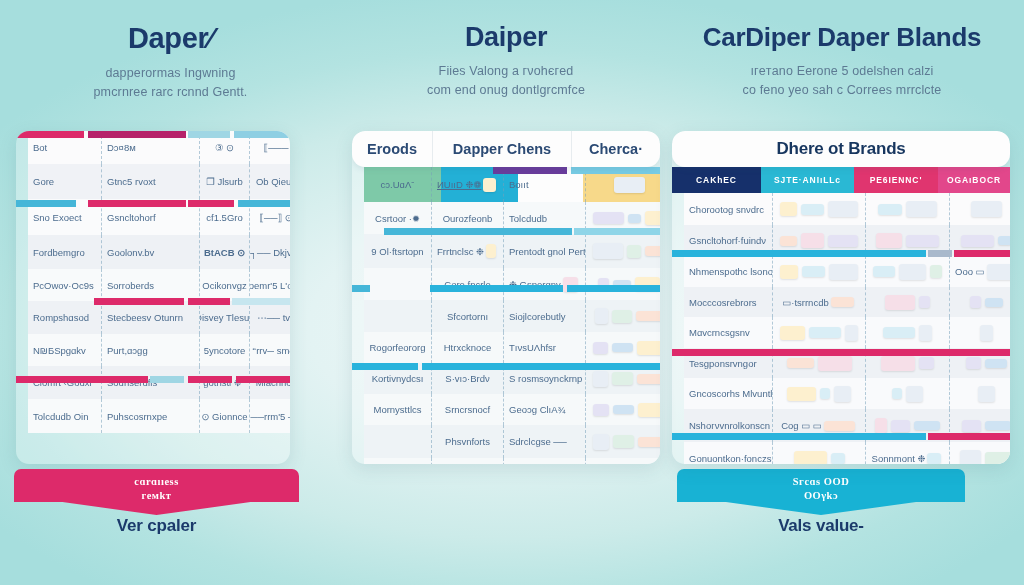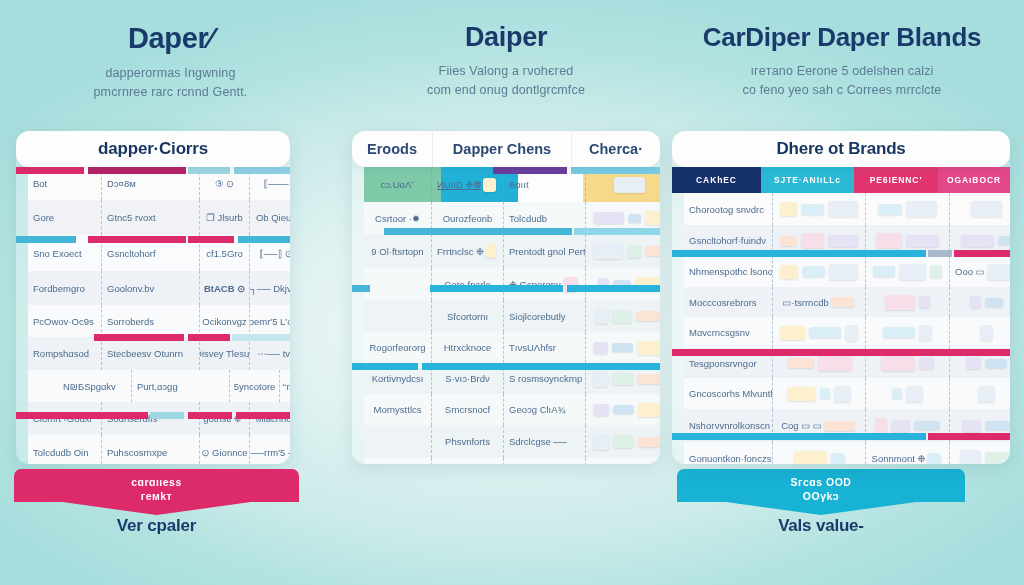--- a/index.html
+++ b/index.html
@@ -103,20 +103,21 @@
     filter:blur(.4px);
   }
 
   
   .ribbon{
     position:absolute;height:46px;
     clip-path:polygon(0 0,100% 0,100% 72%,83% 72%,50% 100%,17% 72%,0 72%);
     display:flex;flex-direction:column;align-items:center;
     justify-content:flex-start;padding-top:6px;box-sizing:border-box;
     border-radius:7px 7px 0 0;
+    font-family:Liberation Serif, serif;
   }
   .ribbon span{
     display:block;color:#fff;font-size:10.5px;font-weight:bold;
     line-height:1.35;letter-spacing:.5px;filter:blur(.4px);
   }
   .caption{
     position:absolute;text-align:center;color:#1b3a6b;
     font-size:17px;font-weight:bold;filter:blur(.3px);letter-spacing:-.2px;
   }
   .r1{left:14px;width:285px;top:469px;background:#dd2a6a;}
@@ -132,23 +133,20 @@
   <div class="panel p1">
     <div class="hero">
       <div class="hero-title">Daper⁄</div>
       <div class="hero-sub">
         <span>dapperormas Ingwning</span>
         <span>pmcrnree rarc rcnnd Gentt.</span>
       </div>
     </div>
 
     <div class="card c1">
-      <div class="card-head">
-        <div class="card-head-title">dapper·Ciorrs</div>
-      </div>
       <div class="tbl" id="tbl1">
           <div class="trow" style="height: 33px; background: rgb(251, 251, 252);">
             <div class="tcell" style="flex: 0 0 74px;">
               <span>Bot</span>
             </div>
             <div class="tcell" style="flex: 0 0 98px;">
               <span>Dɔ¤8м</span>
             </div>
             <div class="tcell center" style="flex: 0 0 50px;">
               <span>③ ⊙</span>
@@ -220,21 +218,21 @@
             <div class="tcell" style="flex: 0 0 98px;">
               <span>Stecbeesv Otunrn</span>
             </div>
             <div class="tcell center" style="flex: 0 0 50px;">
               <span>Oisvey Tlesu1</span>
             </div>
             <div class="tcell center" style="flex: 0 0 52px;">
               <span>⋯── tvy</span>
             </div>
           </div>
-          <div class="trow" style="height: 32px; background: rgb(248, 250, 251); padding-left: 30px;">
+          <div class="trow" style="height: 32px; background: rgb(248, 250, 251);">
             <div class="tcell" style="flex: 0 0 74px;">
               <span>N₪БSpgɑkv</span>
             </div>
             <div class="tcell" style="flex: 0 0 98px;">
               <span>Purt,ɑɔgg</span>
             </div>
             <div class="tcell center" style="flex: 0 0 50px;">
               <span>5yncotore</span>
             </div>
             <div class="tcell center" style="flex: 0 0 52px;">

